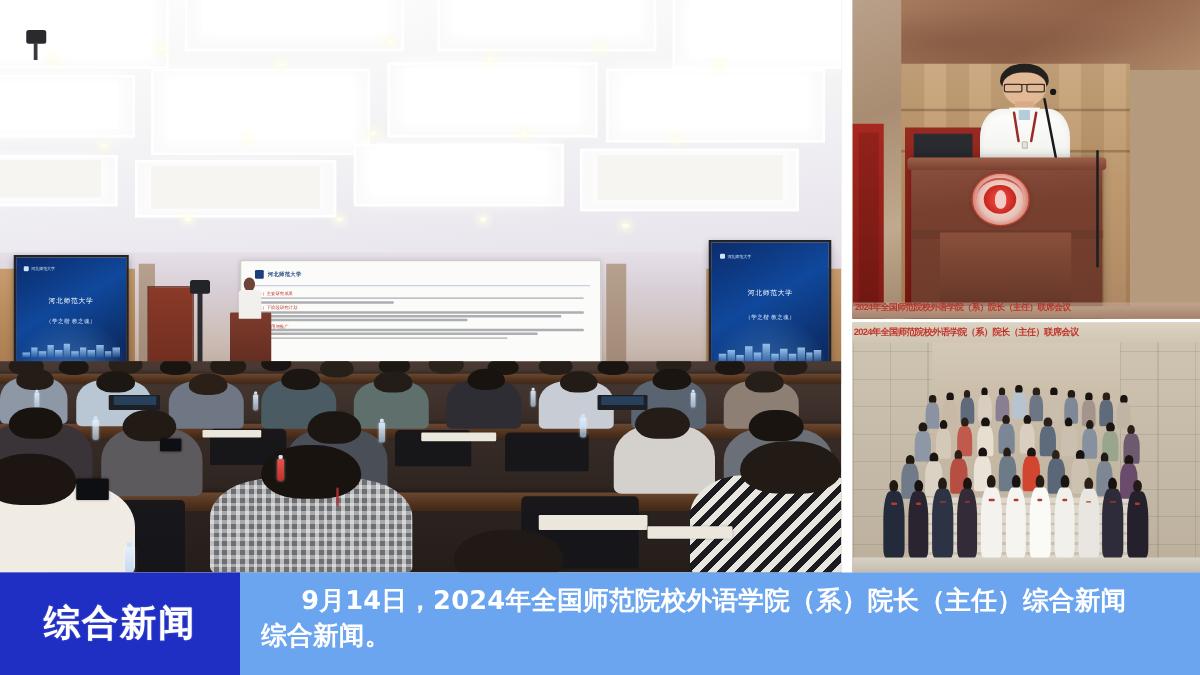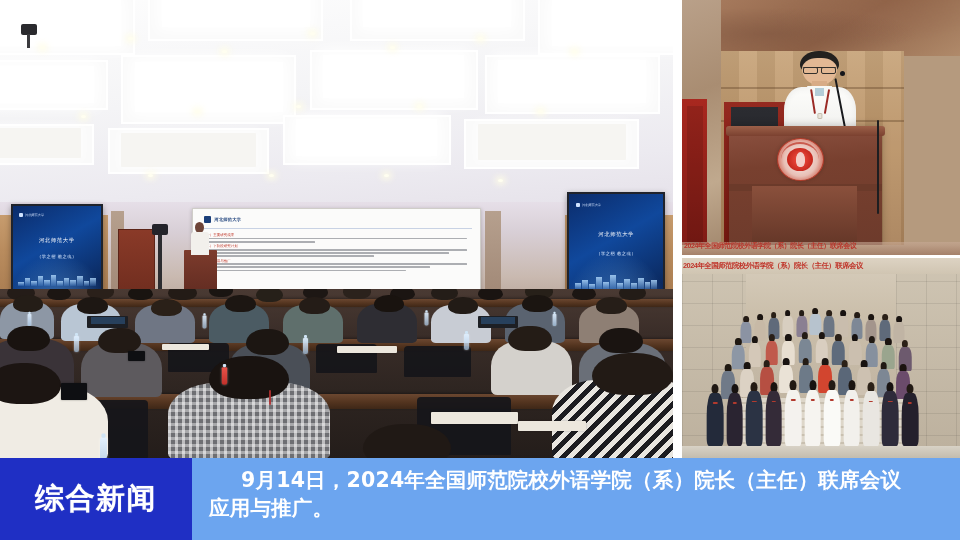--- a/index.html
+++ b/index.html
@@ -958,19 +958,19 @@
         </div>
     </div>
   </div>
 
   <div class="caption-bar">
     <div class="cap-tag">
       <span class="cap-tag-text">综合新闻</span>
     </div>
     <div class="cap-body">
       <div class="cap-text">
-        <span class="indent"></span><span>9月14日，2024年全国师范院校外语学院（系）院长（主任）联席会议</span>
+        <span class="indent"></span><span>9月14日，2024年全国师范院校外语学院（系）院长（主任）综合新闻</span>
       </div>
-      <div class="cap-text">应用与推广。</div>
+      <div class="cap-text">综合新闻。</div>
     </div>
   </div>
 
 </div>
 
 </body></html>

